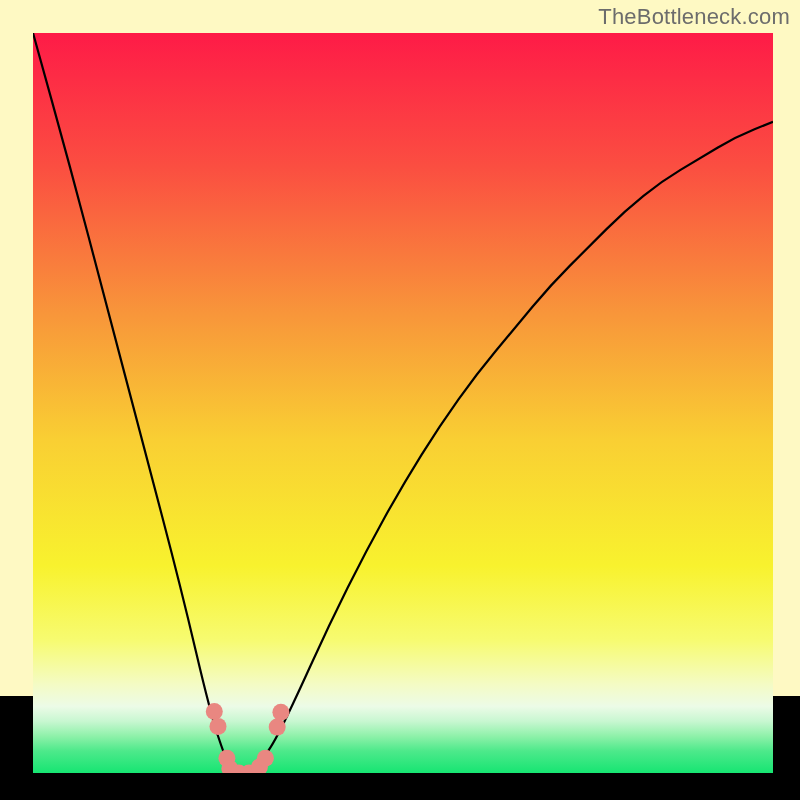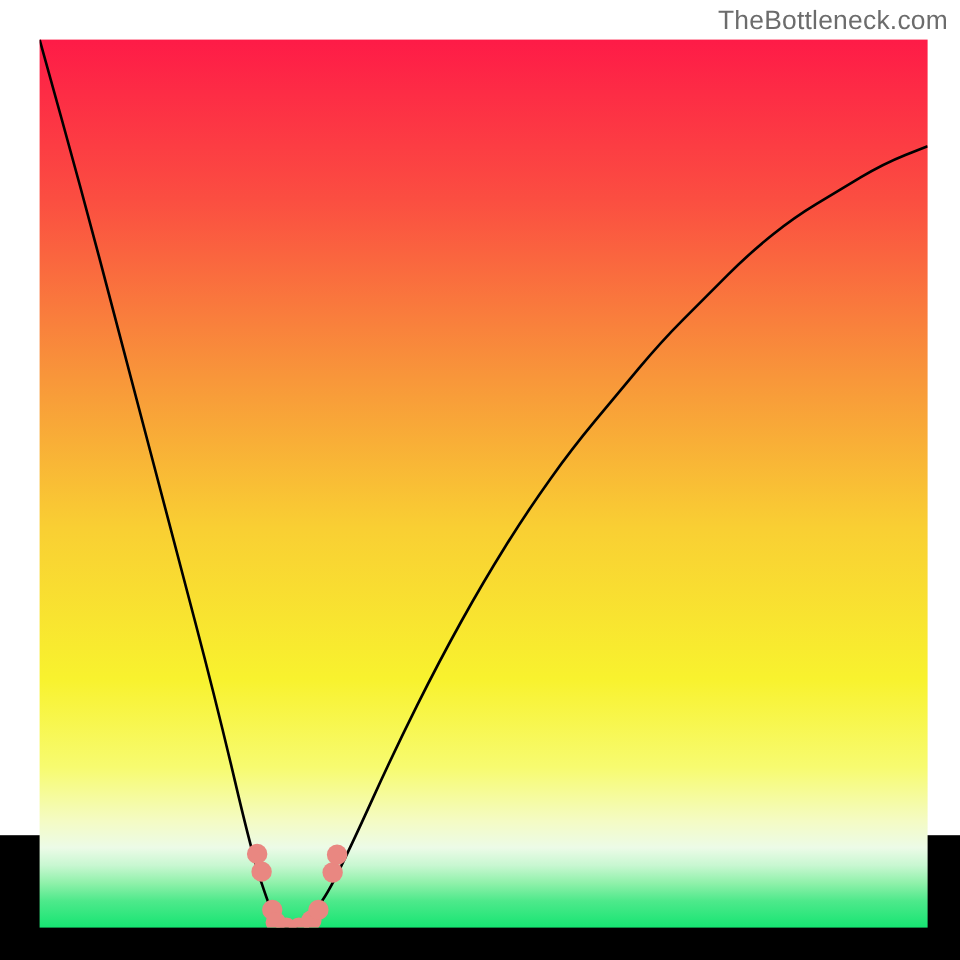--- a/index.html
+++ b/index.html
@@ -10,21 +10,21 @@
     background: #000;
     overflow: hidden;
     font-family: Arial, Helvetica, sans-serif;
   }
   .frame {
     position: absolute;
     top: 0;
     left: 0;
     width: 800px;
     height: 696px;
-    background: #ffffff;
+    background: #fef9c3;
   }
   .watermark {
     position: absolute;
     top: 4px;
     right: 10px;
     color: #6c6c6c;
     font-size: 22px;
     font-weight: 400;
     letter-spacing: 0.2px;
     z-index: 20;

